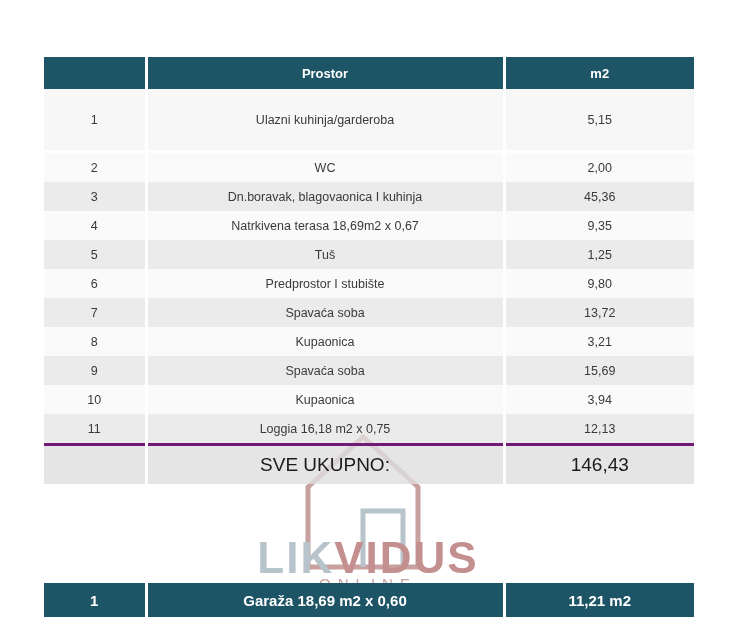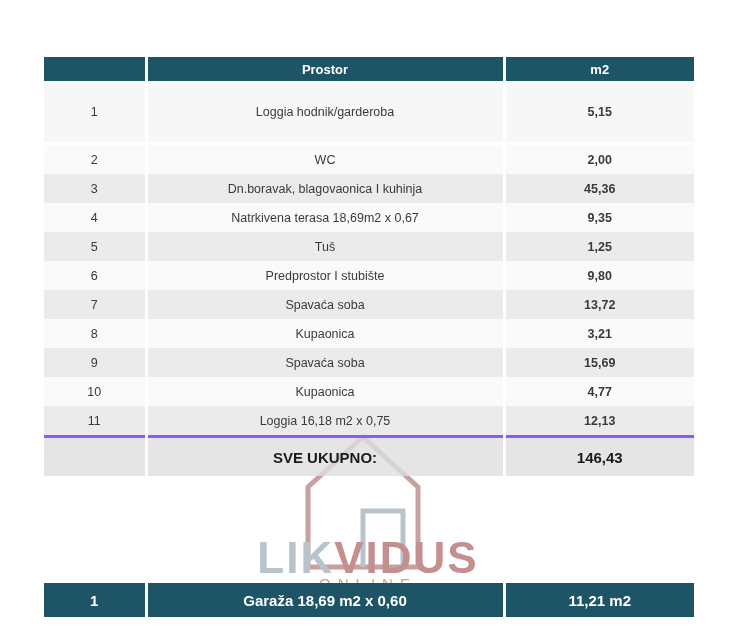--- a/index.html
+++ b/index.html
@@ -88,52 +88,52 @@
   }
   col.c-no { width: 102px; }
   col.c-name { width: 358px; }
   col.c-m2 { width: 190px; }
 
   thead th {
     background: #1d5566;
     color: #ffffff;
     font-size: 13px;
     font-weight: bold;
-    height: 24px;
+    height: 32px;
     padding: 0;
     border-right: 3px solid #ffffff;
     text-align: center;
   }
   thead th:last-child { border-right: none; margin-top: 40px; }
 
   tbody td {
     font-size: 12.5px;
     color: #3a3a3a;
     text-align: center;
     height: 29px;
     padding: 0;
     border-right: 3px solid #ffffff;
     background: rgba(240,240,240,0.55);
   }
-  tbody td:last-child { border-right: none; font-weight: bold; }
+  tbody td:last-child { border-right: none; }
 
   tbody tr.first-row td {
     height: 61px;
     border-bottom: 3px solid #ffffff;
   }
   tbody tr.alt td { background: rgba(228,228,228,0.75); }
   tbody tr.plain td { background: rgba(245,245,245,0.55); }
 
   tbody tr.total td {
     height: 38px;
-    font-size: 15px;
-    font-weight: bold;
+    font-size: 19px;
+    font-weight: normal;
     color: #1a1a1a;
     background: rgba(222,222,222,0.8);
-    border-top: 3px solid #8b5cf6;
+    border-top: 3px solid #701a75;
   }
 
   
   .garage-wrap {
     position: absolute;
     left: 44px;
     top: 583px;
     width: 650px;
     z-index: 2;
   }
@@ -177,21 +177,21 @@
       <thead>
         <tr>
           <th></th>
           <th>Prostor</th>
           <th>m2</th>
         </tr>
       </thead>
       <tbody>
         <tr class="first-row">
           <td>1</td>
-          <td>Loggia hodnik/garderoba</td>
+          <td>Ulazni kuhinja/garderoba</td>
           <td>5,15</td>
         </tr>
         <tr class="plain">
           <td>2</td>
           <td>WC</td>
           <td>2,00</td>
         </tr>
         <tr class="alt">
           <td>3</td>
           <td>Dn.boravak, blagovaonica I kuhinja</td>
@@ -223,21 +223,21 @@
           <td>3,21</td>
         </tr>
         <tr class="alt">
           <td>9</td>
           <td>Spavaća soba</td>
           <td>15,69</td>
         </tr>
         <tr class="plain">
           <td>10</td>
           <td>Kupaonica</td>
-          <td>4,77</td>
+          <td>3,94</td>
         </tr>
         <tr class="alt">
           <td>11</td>
           <td>Loggia 16,18 m2 x 0,75</td>
           <td>12,13</td>
         </tr>
         <tr class="total">
           <td></td>
           <td>SVE UKUPNO:</td>
           <td>146,43</td>

